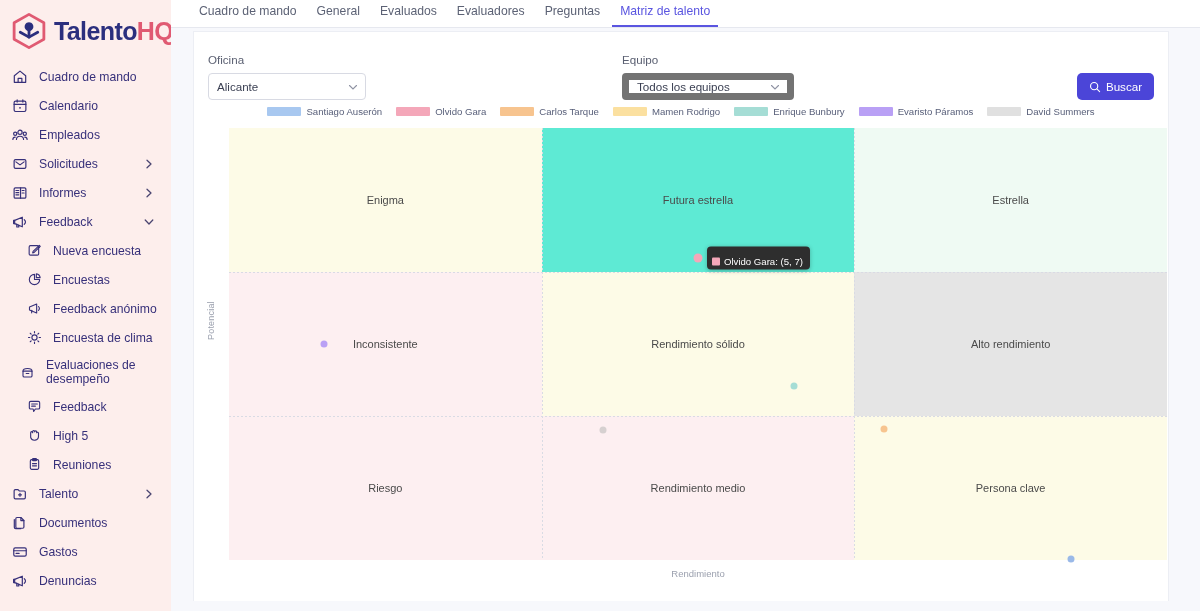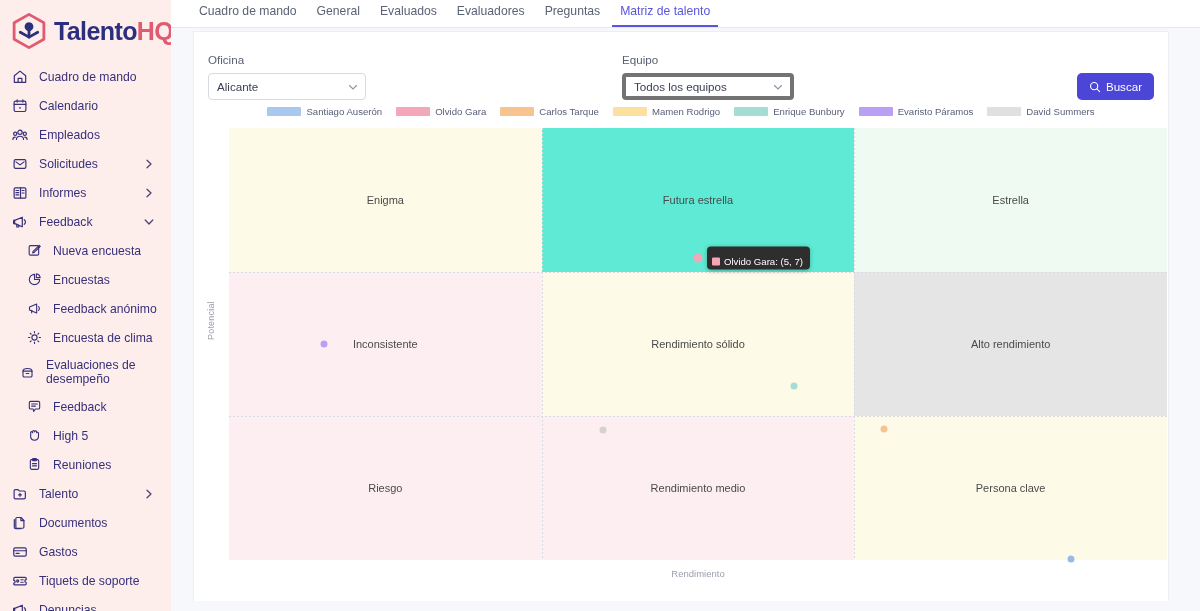--- a/index.html
+++ b/index.html
@@ -115,21 +115,21 @@
     height: 27px; width: 158px;
     border: 1px solid #d8dae3;
     border-radius: 4px;
     background: #fff;
     display: flex; align-items: center;
     padding: 0 8px;
     font-size: 11.6px; color: #3a3f52;
     position: relative;
     cursor: pointer;
   }
-  .select-box.focused { border: 4px solid #737373; width: 172px; }
+  .select-box.focused { border: 7px solid #737373; width: 172px; }
   .select-box .caret {
     position: absolute; right: 7px; top: 50%;
     transform: translateY(-50%);
     width: 10px; height: 10px;
   }
   .select-box .caret svg { width: 10px; height: 10px; display: block; }
   .field.team { margin-left: 256px; }
 
   .search-btn {
     position: absolute;
@@ -450,30 +450,20 @@
               <rect x="2" y="4.4" width="14" height="9.2" rx="1.6" fill="none" stroke="#37307a" stroke-width="1.35" stroke-linecap="round" stroke-linejoin="round"></rect>
               <path d="M2 7.6 H16" fill="none" stroke="#37307a" stroke-width="1.35" stroke-linecap="round" stroke-linejoin="round"></path>
               <path d="M4.6 10.6 H8" fill="none" stroke="#37307a" stroke-width="1.35" stroke-linecap="round" stroke-linejoin="round"></path>
             </svg>
           </span>
           <span class="nav-label">Gastos</span>
         </div>
         <div class="nav-item">
           <span class="ico">
             <svg viewBox="0 0 18 18">
-              <path d="M2 6.2 a1.3 1.3 0 0 1 1.3 -1.3 h11.4 a1.3 1.3 0 0 1 1.3 1.3 v1.3 a1.6 1.6 0 0 0 0 3.2 v1.3 a1.3 1.3 0 0 1 -1.3 1.3 H3.3 A1.3 1.3 0 0 1 2 12.8 v-1.3 a1.6 1.6 0 0 0 0 -3.2 Z" fill="none" stroke="#37307a" stroke-width="1.35" stroke-linecap="round" stroke-linejoin="round"></path>
-              <circle cx="6.4" cy="9" r="1.2" fill="none" stroke="#37307a" stroke-width="1.35" stroke-linecap="round" stroke-linejoin="round"></circle>
-              <path d="M10 7.6 H12.6 M10 10.4 H12.6" fill="none" stroke="#37307a" stroke-width="1.35" stroke-linecap="round" stroke-linejoin="round"></path>
-            </svg>
-          </span>
-          <span class="nav-label">Tiquets de soporte</span>
-        </div>
-        <div class="nav-item">
-          <span class="ico">
-            <svg viewBox="0 0 18 18">
               <path d="M3 7.2 L11.6 3.6 V14.4 L3 10.8 Z" fill="none" stroke="#37307a" stroke-width="1.35" stroke-linecap="round" stroke-linejoin="round"></path>
               <path d="M3 7.2 H1.8 V10.8 H3" fill="none" stroke="#37307a" stroke-width="1.35" stroke-linecap="round" stroke-linejoin="round"></path>
               <path d="M5.4 11.4 V14.6 H7.6 V12.4" fill="none" stroke="#37307a" stroke-width="1.35" stroke-linecap="round" stroke-linejoin="round"></path>
               <path d="M13.8 6.4 a3.2 3.2 0 0 1 0 5.2" fill="none" stroke="#37307a" stroke-width="1.35" stroke-linecap="round" stroke-linejoin="round"></path>
             </svg>
           </span>
           <span class="nav-label">Denuncias</span>
         </div>
       </nav>
   </aside>

